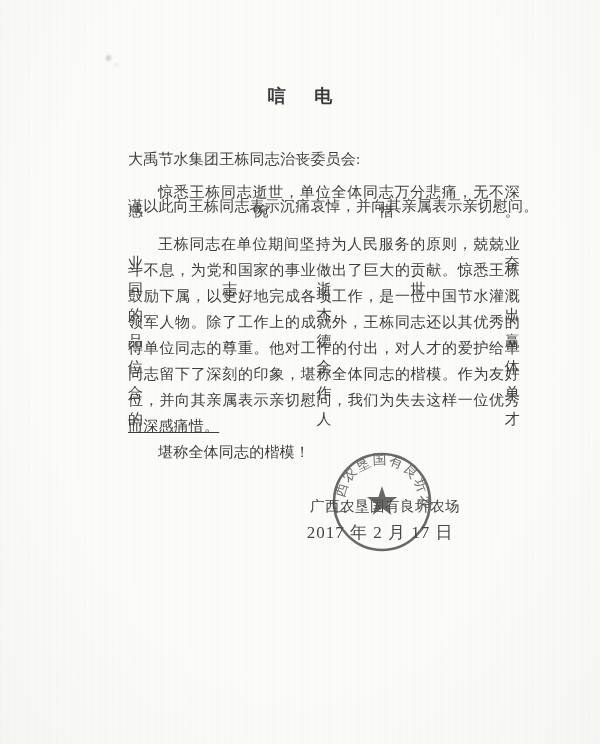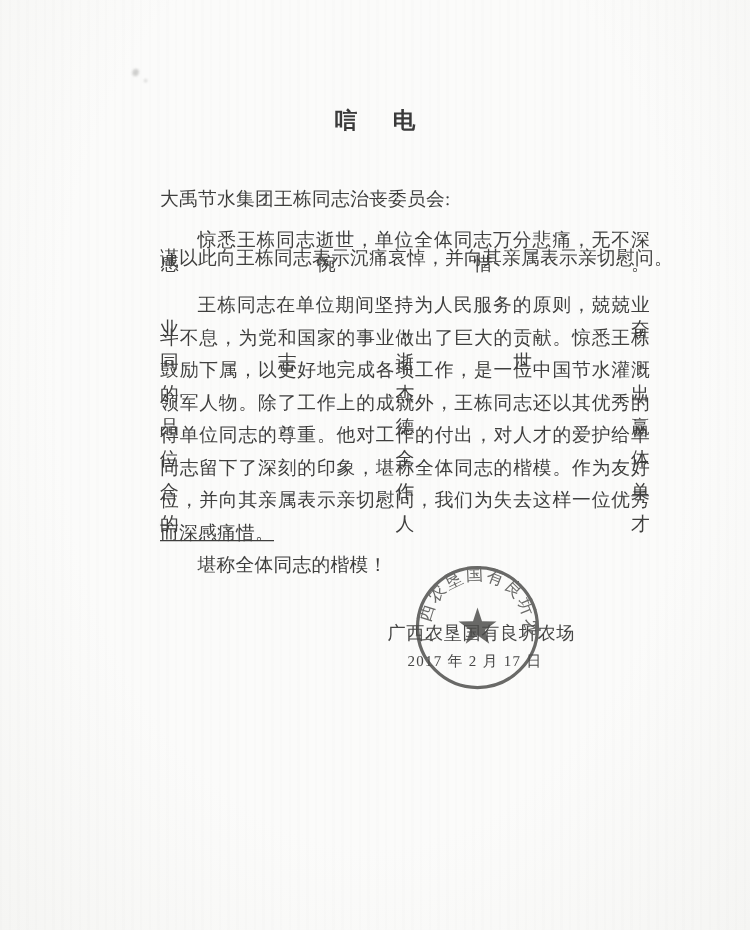--- a/index.html
+++ b/index.html
@@ -48,21 +48,21 @@
   .l1{top:183px;}  .l2{top:197px;}  .l3{top:235px;}  .l4{top:261px;}
   .l5{top:287px;}  .l6{top:313px;}  .l7{top:339px;}  .l8{top:365px;}
   .l9{top:391px;}  .l10{top:417px;text-decoration:underline;} .closing{top:443px;}
 
   .signature{
     position:absolute;left:300px;top:497px;width:170px;
     text-align:center;color:#474746;font-size:14.5px;letter-spacing:0.5px;
   }
   .date-line{
     position:absolute;left:295px;top:521px;width:170px;
-    text-align:center;color:#474746;font-size:12px;letter-spacing:1px;
+    text-align:center;color:#474746;font-size:17px;letter-spacing:1px;
   }
   .seal{
     position:absolute;left:330px;top:450px;width:104px;height:104px;
     opacity:0.82;
   }
 </style>
 </head>
 <body>
 
 <div class="paper"></div>

